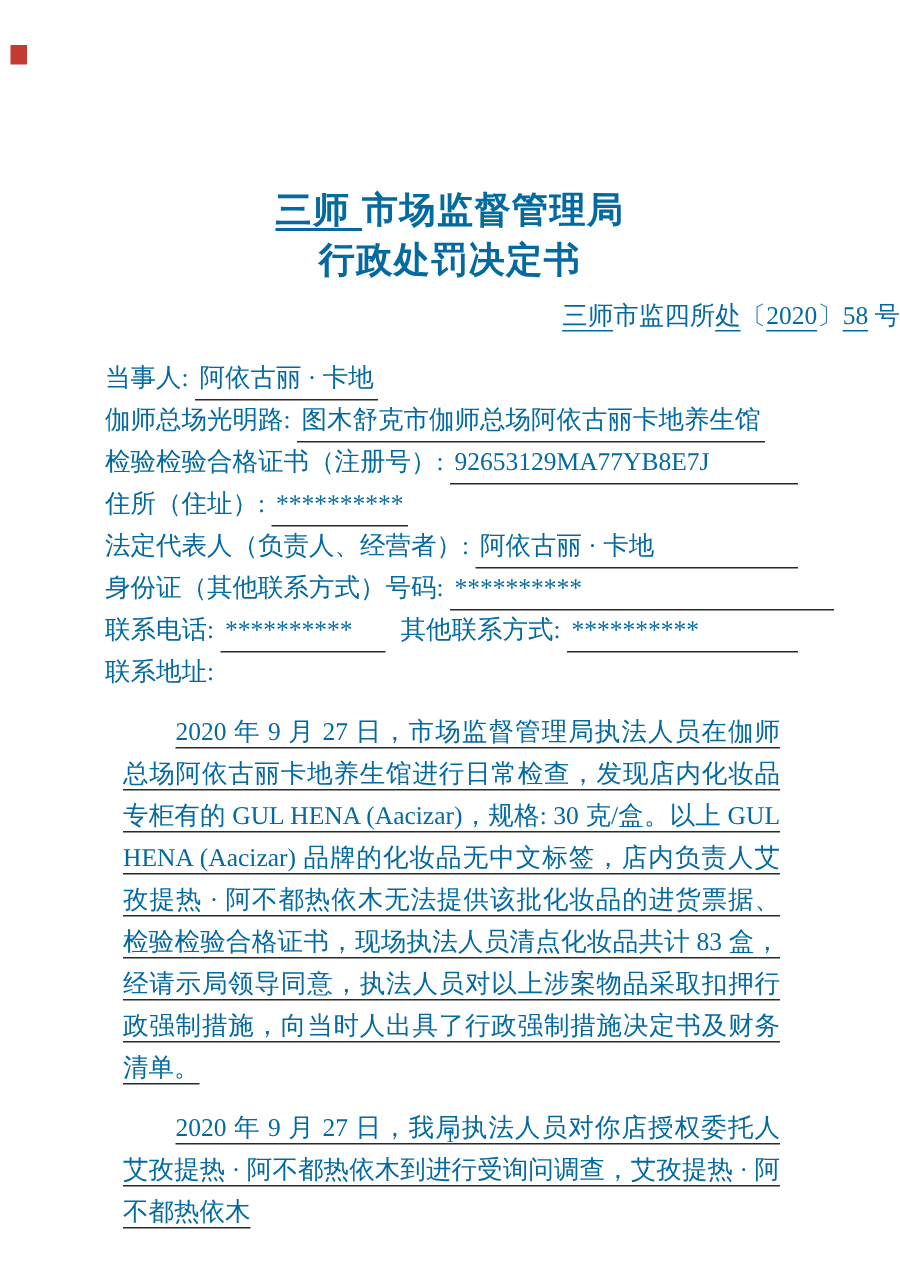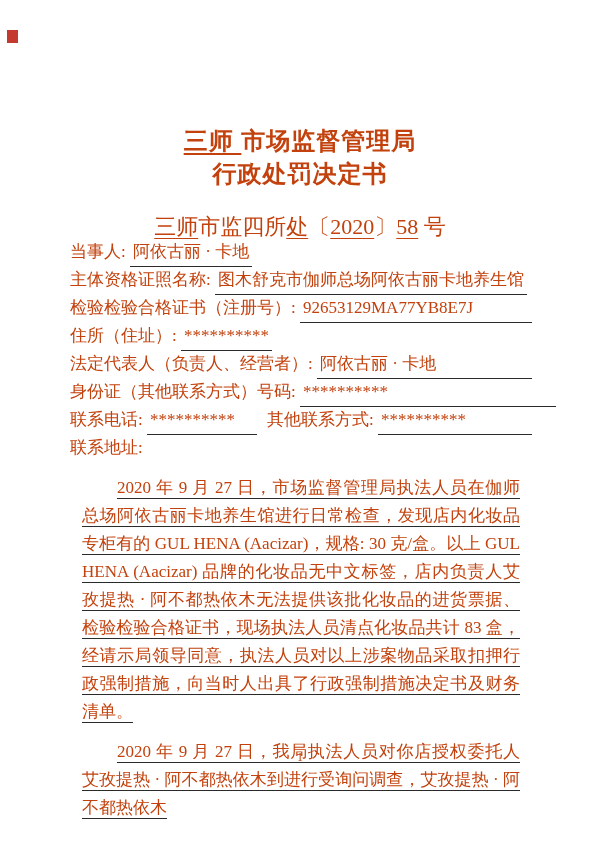--- a/index.html
+++ b/index.html
@@ -3,21 +3,21 @@
 <meta charset="utf-8">
 <style>
   html,body{margin:0;padding:0;background:#e9e9e9;}
   .page{
     position:relative;
     width:600px;height:848px;
     background:#ffffff;
     margin:0 auto;
     overflow:hidden;
     font-family:"Liberation Serif","DejaVu Serif",serif;
-    color:#c2410c;
+    color:#0369a1;
   }
   .redmark{
     position:absolute;left:7px;top:30px;
     width:11px;height:13px;
     background:#c43a2e;
   }
   .titles{
     margin-top:124px;
     text-align:center;
     font-family:"Liberation Sans","DejaVu Sans",sans-serif;
@@ -26,23 +26,23 @@
     line-height:33px;
     letter-spacing:1px;
   }
   .tu{
     text-decoration:underline;
     text-decoration-thickness:2px;
     text-underline-offset:4px;
     white-space:pre;
   }
   .docnum{
-    margin-top:24px;
-    text-align:center;
-    font-size:22px;
+    margin-top:8px;
+    text-align:right;
+    font-size:17px;
     line-height:26px;
   }
   .du{
     text-decoration:underline;
     text-decoration-thickness:1px;
     text-underline-offset:4px;
   }
   .pre{white-space:pre;}
   .bodytext{
     position:absolute;
@@ -99,21 +99,21 @@
   <div class="docnum"><span class="du">三师</span><span>市监四所</span><span class="du">处</span><span>〔</span><span class="du">2020</span><span>〕</span><span class="du">58</span><span class="pre"> 号</span></div>
 
   <div class="bodytext">
 
     <div class="frow">
       <span class="flabel">当事人: </span>
       <span class="fvalue">阿依古丽 · 卡地</span>
     </div>
 
     <div class="frow">
-      <span class="flabel">主体资格证照名称: </span>
+      <span class="flabel">伽师总场光明路: </span>
       <span class="fvalue">图木舒克市伽师总场阿依古丽卡地养生馆</span>
     </div>
 
     <div class="frow">
       <span class="flabel">检验检验合格证书（注册号）: </span>
       <span class="fvalue grow">92653129MA77YB8E7J</span>
     </div>
 
     <div class="frow">
       <span class="flabel">住所（住址）: </span>

